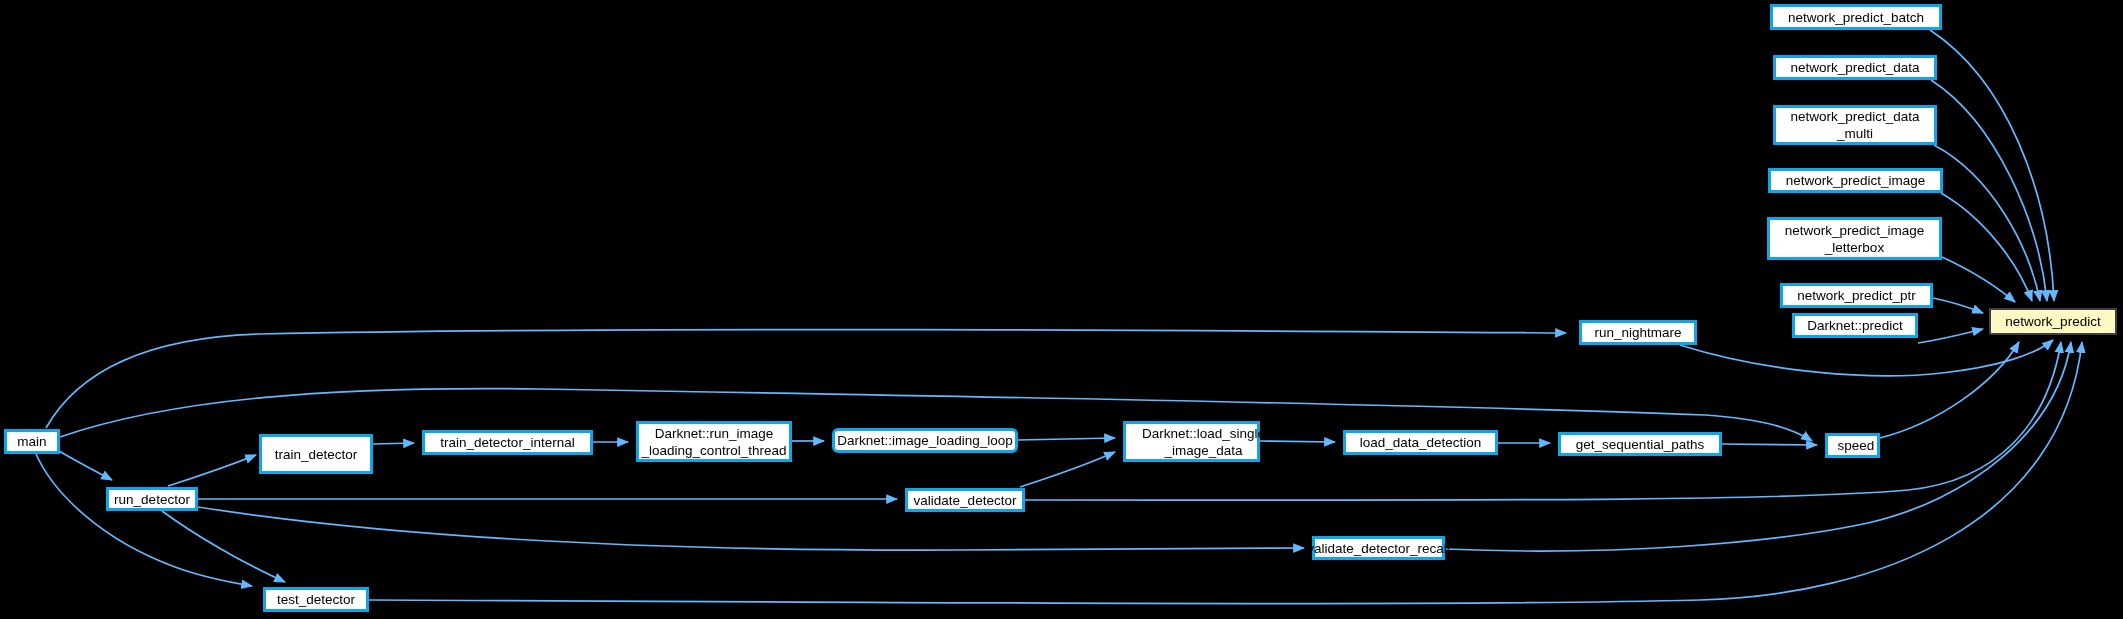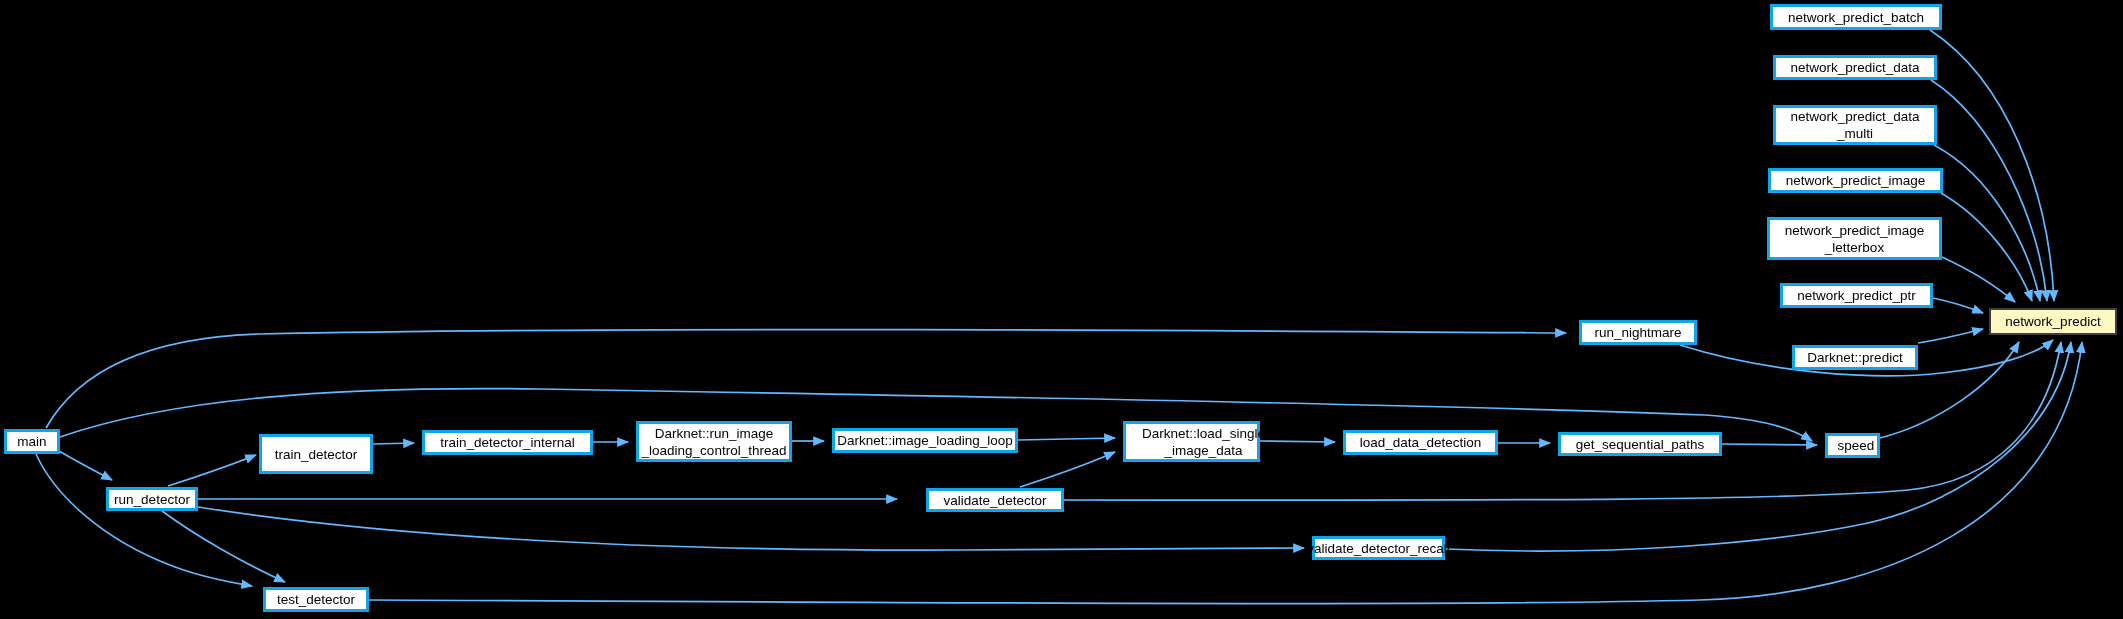--- a/index.html
+++ b/index.html
@@ -53,34 +53,34 @@
       <path marker-end="url(#arrow)" d="M 1918,343 C 1944,339 1963,334 1983,329"></path>
     </g>
   </svg>
 
   <div class="node" style="left:4px;top:429px;width:56px;height:25px;">main</div>
   <div class="node" style="left:106px;top:487px;width:92px;height:24px;">run_detector</div>
   <div class="node" style="left:259px;top:434px;width:114px;height:40px;">train_detector</div>
   <div class="node" style="left:422px;top:430px;width:171px;height:25px;">train_detector_internal</div>
   <div class="node" style="left:636px;top:421px;width:156px;height:41px;">Darknet::run_image
 _loading_control_thread</div>
-  <div class="node" style="left:832px;top:428px;width:186px;height:25px;">Darknet::image_loading_loop</div>
+  <div class="node" style="left:832px;top:428px;width:186px;height:25px;border-radius:6px;">Darknet::image_loading_loop</div>
   <div class="node" style="left:1123px;top:421px;width:137px;height:41px;padding-left:24px;">Darknet::load_single
 _image_data</div>
   <div class="node" style="left:1343px;top:430px;width:155px;height:25px;">load_data_detection</div>
   <div class="node" style="left:1558px;top:432px;width:164px;height:24px;">get_sequential_paths</div>
   <div class="node" style="left:1825px;top:433px;width:55px;height:25px;padding-left:7px;">speed</div>
   <div class="node" style="left:1579px;top:320px;width:118px;height:25px;">run_nightmare</div>
-  <div class="node" style="left:905px;top:488px;width:138px;height:24px;margin-left:21px;">validate_detector</div>
+  <div class="node" style="left:905px;top:488px;width:120px;height:24px;">validate_detector</div>
   <div class="node" style="left:1312px;top:536px;width:133px;height:24px;">validate_detector_recall</div>
   <div class="node" style="left:263px;top:587px;width:106px;height:25px;">test_detector</div>
   <div class="node" style="left:1770px;top:4px;width:172px;height:26px;">network_predict_batch</div>
   <div class="node" style="left:1773px;top:55px;width:164px;height:25px;">network_predict_data</div>
   <div class="node" style="left:1773px;top:105px;width:164px;height:40px;">network_predict_data
 _multi</div>
   <div class="node" style="left:1768px;top:168px;width:175px;height:25px;">network_predict_image</div>
   <div class="node" style="left:1767px;top:217px;width:175px;height:43px;">network_predict_image
 _letterbox</div>
   <div class="node" style="left:1780px;top:283px;width:153px;height:25px;">network_predict_ptr</div>
-  <div class="node" style="left:1792px;top:345px;width:126px;height:25px;">Darknet::predict</div>
+  <div class="node" style="left:1792px;top:313px;width:126px;height:25px;">Darknet::predict</div>
   <div class="node focus" style="left:1989px;top:308px;width:128px;height:27px;">network_predict</div>
 
 </div>
 
 </body></html>

